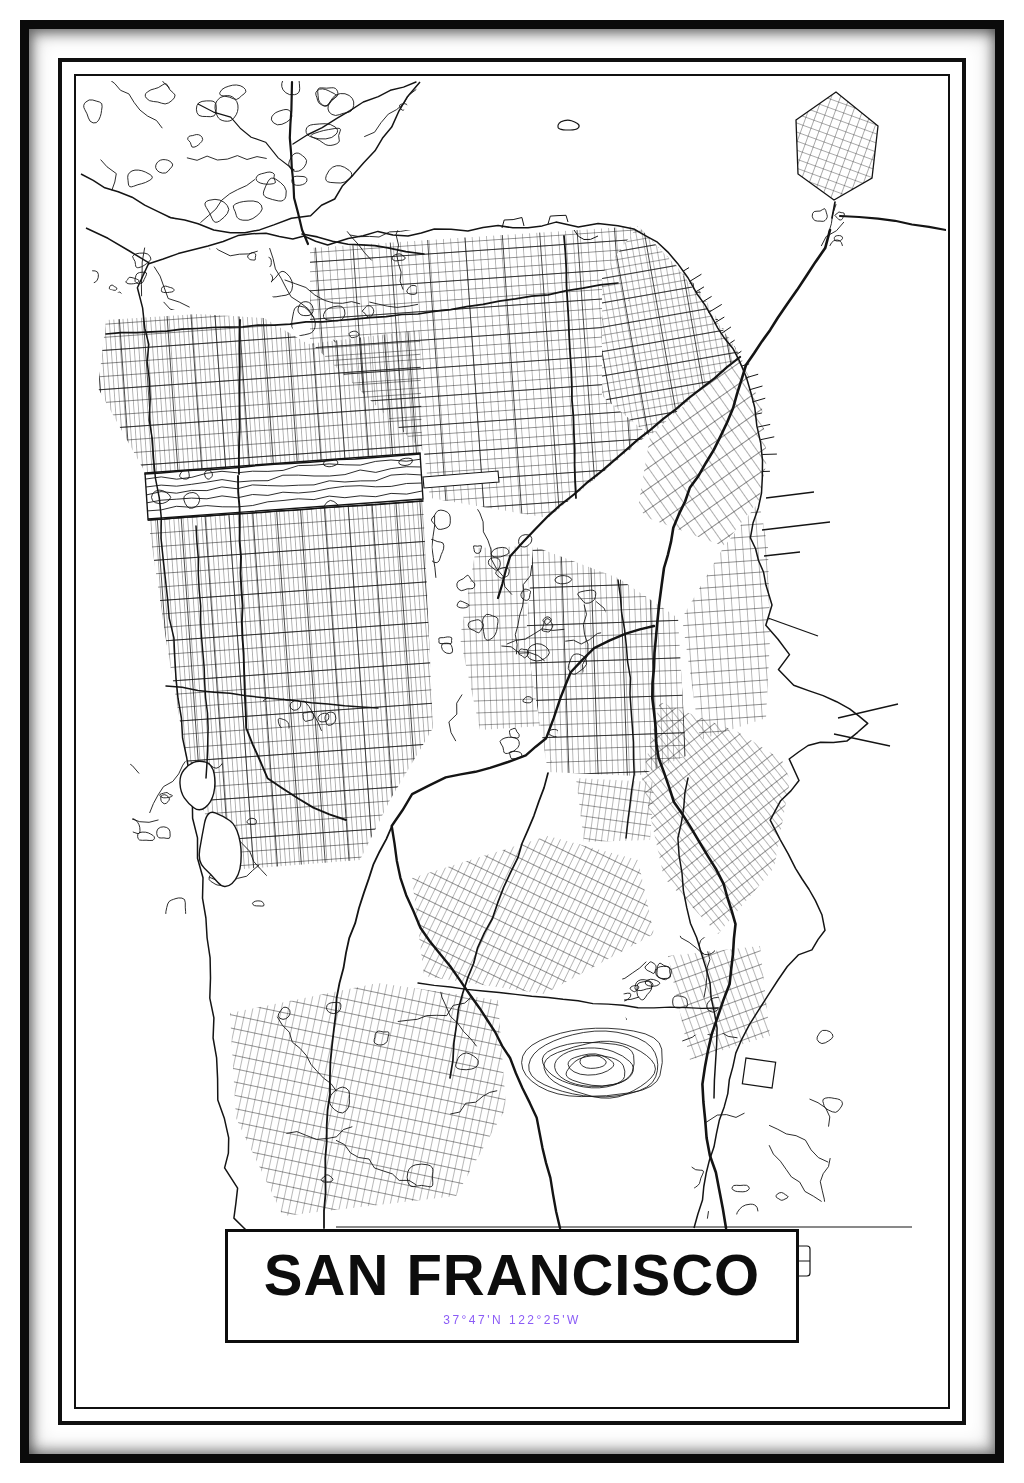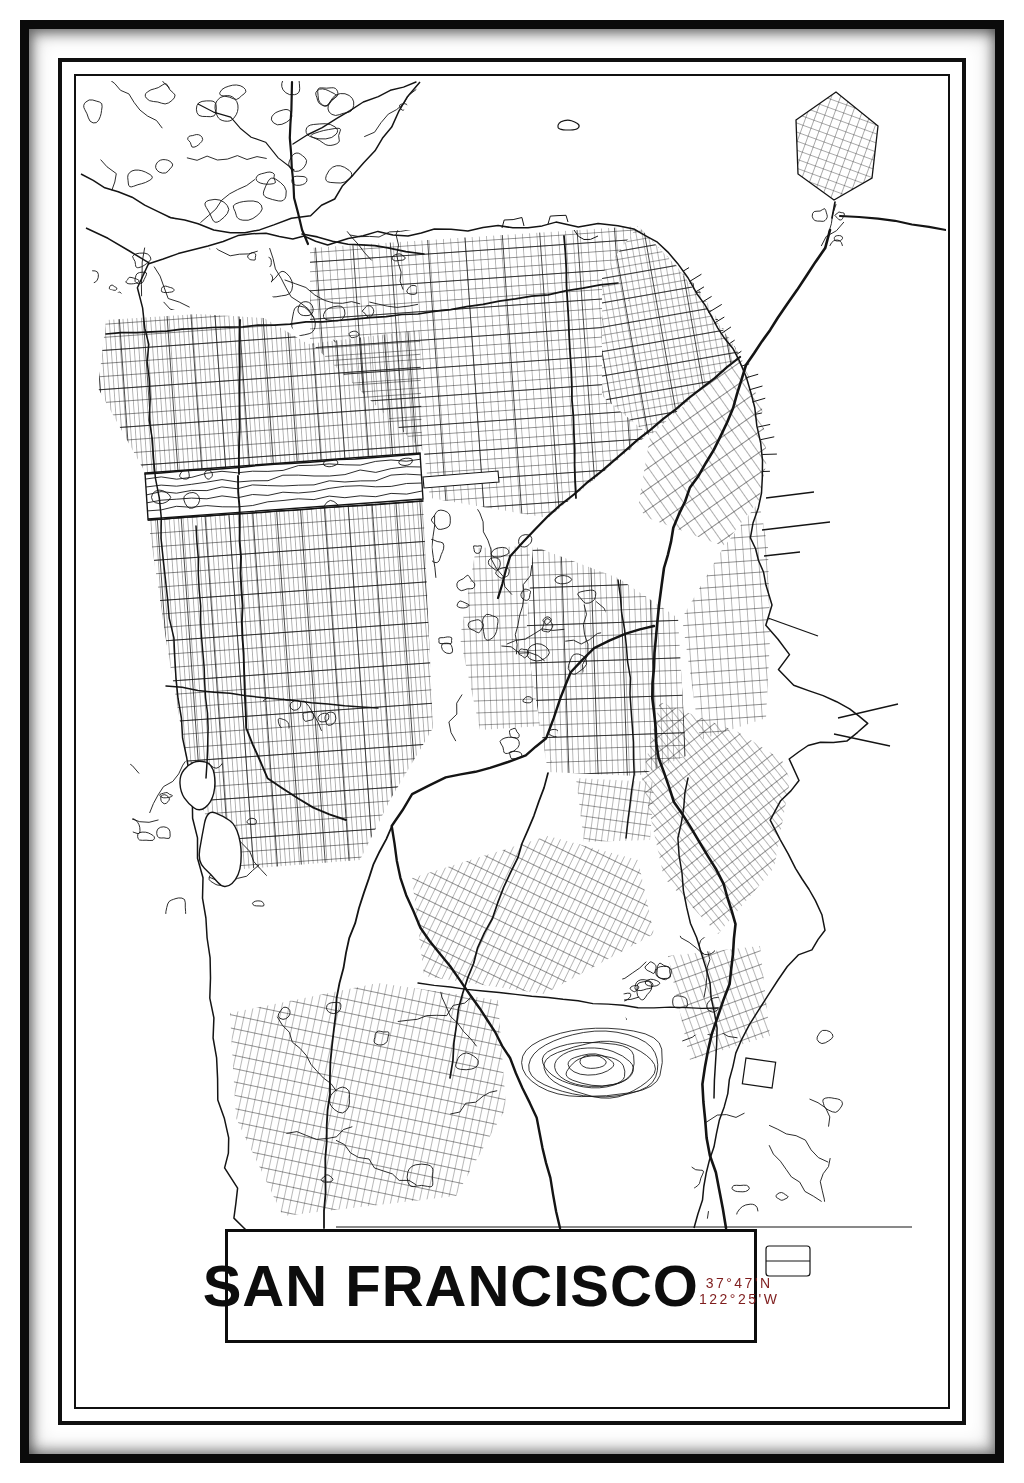--- a/index.html
+++ b/index.html
@@ -13,30 +13,30 @@
     position:absolute; inset:20px; border:9px solid #0b0b0b;
     box-shadow: inset 4px 5px 12px rgba(0,0,0,.45),
                 inset -4px -5px 12px rgba(0,0,0,.32),
                 inset 0 0 26px rgba(0,0,0,.22);
     background:var(--paper);
   }
   .border-mid   { position:absolute; inset:58px; border:4px solid #101010; }
   .border-inner { position:absolute; inset:74px; border:2px solid #101010; }
   #map-svg { position:absolute; left:78px; top:78px; width:868px; height:1327px; }
   .title-box {
-    position:absolute; left:225px; top:1229px; width:532px; height:114px;
+    position:absolute; left:225px; top:1229px; width:574px; height:114px;
     box-sizing:border-box; background:var(--paper); border:3px solid var(--ink);
-    display:flex; flex-direction:row; align-items:center; justify-content:center;text-align:center;
+    display:flex; flex-direction:column; align-items:center; justify-content:center;text-align:center;
   }
   .title {
     font-weight:700; font-size:58px; line-height:1; letter-spacing:1px;
     color:var(--ink); white-space:nowrap;
   }
   .coords {
-    margin-top:9px; font-size:14px; letter-spacing:2.5px; color:#7f1d1d;
+    margin-top:9px; font-size:12px; letter-spacing:2.5px; color:#8b5cf6;
   }
 </style>
 </head>
 <body>
 
 <div class="page">
   <div class="frame"></div>
   <div class="border-mid"></div>
   <div class="border-inner"></div>
 

